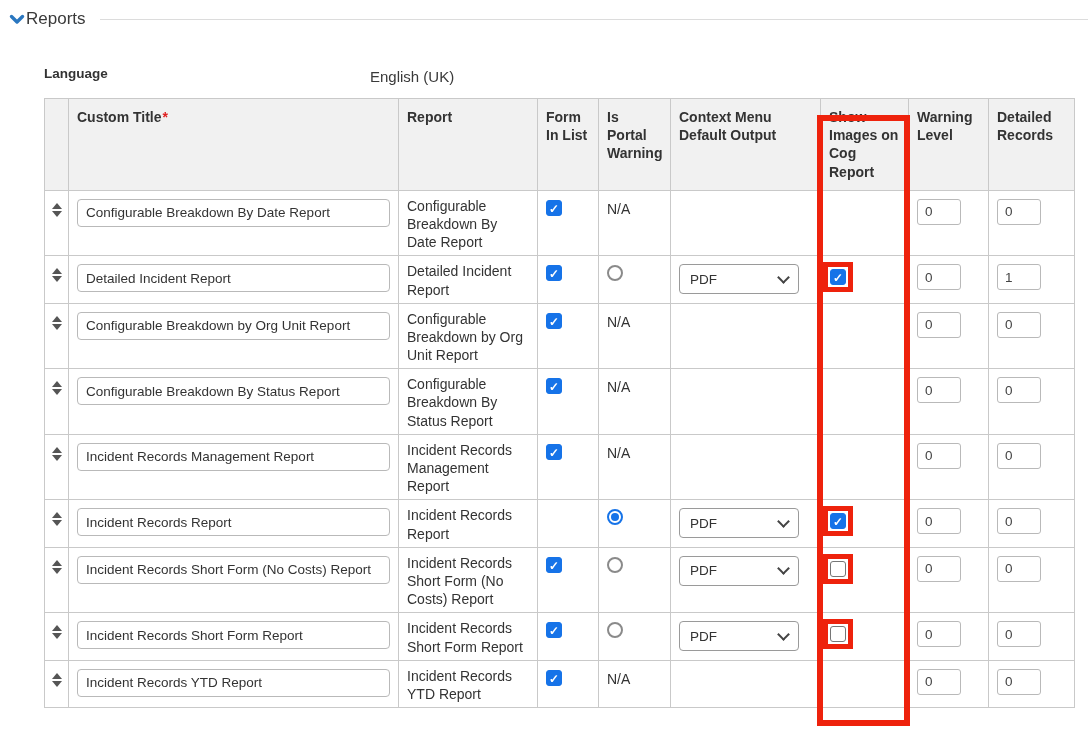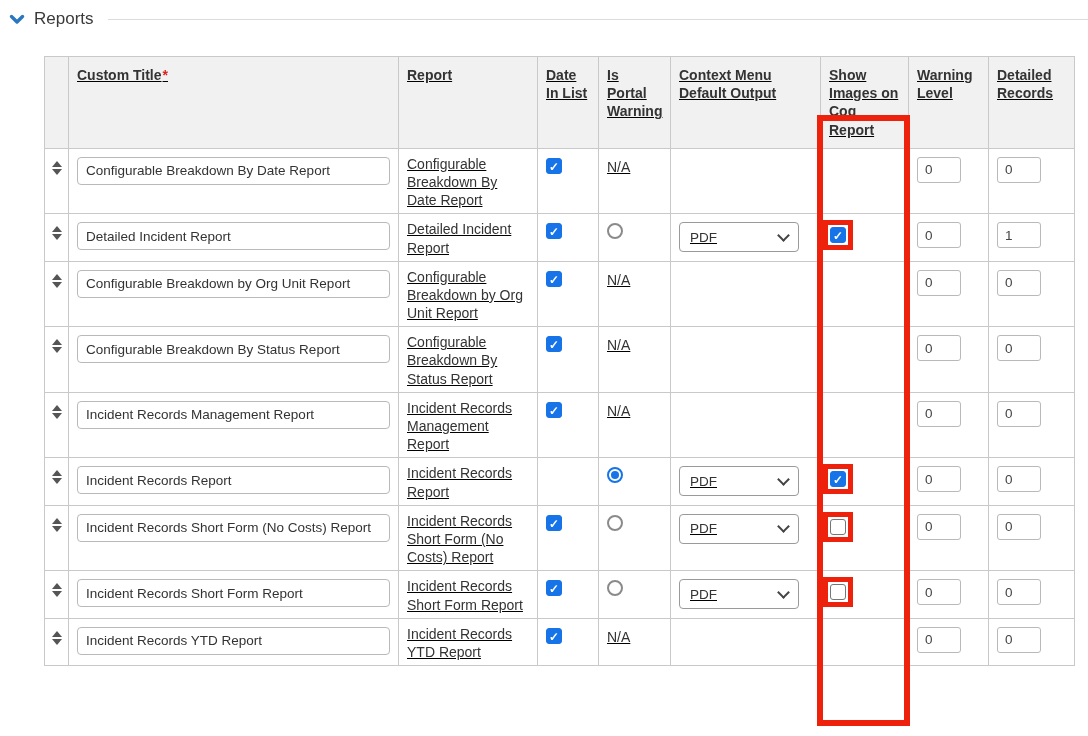--- a/index.html
+++ b/index.html
@@ -8,30 +8,30 @@
     --chev:#2a77c0;
     --reqred:#e02020;
   }
   *{margin:0;padding:0;}
   body{background:#fff;font-family:"Liberation Sans",sans-serif;}
   #page{position:relative;width:1088px;height:736px;overflow:hidden;background:#fff;}
 
   
   .section-header{display:flex;align-items:center;padding:9px 0 0 8px;}
   .collapse{display:inline-flex;width:18px;height:16px;align-items:center;justify-content:center;cursor:pointer;}
-  .section-title{font-size:17px;color:#3a3a3a;margin-left:8px;}
+  .section-title{font-size:17px;color:#3a3a3a;}
   .rule{flex:1;height:1px;background:#dcdcdc;margin-left:14px;}
 
   
   .lang-row{margin:37px 0 0 44px;display:flex;align-items:flex-start;}
   .lang-label{font-weight:bold;font-size:13.5px;color:#333;width:326px;}
   .lang-value{font-size:15px;color:#3a3a3a;margin-top:2px;}
 
   
-  table{border-collapse:collapse;table-layout:fixed;width:1030px;margin:27px 0 0 44px;text-decoration:underline;}
+  table{border-collapse:collapse;table-layout:fixed;width:1030px;margin:13px 0 0 44px;}
   th,td{border:1px solid #c9c9c9;vertical-align:top;box-sizing:border-box;}
   th{background:#f1f1f1;text-align:left;font-size:14px;font-weight:bold;color:#333;padding:9px 8px;height:87px;line-height:1.3;}
   td{background:#fff;}
   .req{color:var(--reqred);margin-left:1px;}
 
   .c-drag{text-align:center;padding-top:12px;}
   .drag{display:inline-block;cursor:grab;}
   .t-up{display:block;width:0;height:0;border-left:5px solid transparent;border-right:5px solid transparent;border-bottom:6px solid #555;margin-bottom:2px;}
   .t-dn{display:block;width:0;height:0;border-left:5px solid transparent;border-right:5px solid transparent;border-top:6px solid #555;}
 
@@ -67,39 +67,43 @@
   <div class="section-header">
     <span class="collapse">
       <svg width="16" height="13" viewBox="0 0 16 13" aria-hidden="true">
         <path d="M2.5 3.5 L8 9 L13.5 3.5" fill="none" stroke="#2a77c0" stroke-width="3.4" stroke-linecap="round" stroke-linejoin="round"></path>
       </svg>
     </span>
     <span class="section-title">Reports</span>
     <span class="rule"></span>
   </div>
 
+  <div class="lang-row">
+    <span class="lang-label">Language</span>
+    <span class="lang-value">English (UK)</span>
+  </div>
 
   <table>
     <colgroup>
       <col style="width:24px">
         <col style="width:330px">
         <col style="width:139px">
         <col style="width:61px">
       <col style="width:72px">
         <col style="width:150px">
         <col style="width:88px">
         <col style="width:80px">
         <col style="width:86px">
     </colgroup>
     <thead>
       <tr>
         <th></th>
         <th><span>Custom Title</span><span class="req">*</span></th>
         <th>Report</th>
-        <th>Date In List</th>
+        <th>Form In List</th>
         <th>Is Portal Warning</th>
         <th>Context Menu Default Output</th>
         <th>Show Images on Cog Report</th>
         <th>Warning Level</th>
         <th>Detailed Records</th>
       </tr>
     </thead>
     <tbody id="rows">
         <tr>
           <td class="c-drag"><span class="drag"><span class="t-up"></span><span class="t-dn"></span></span></td>

